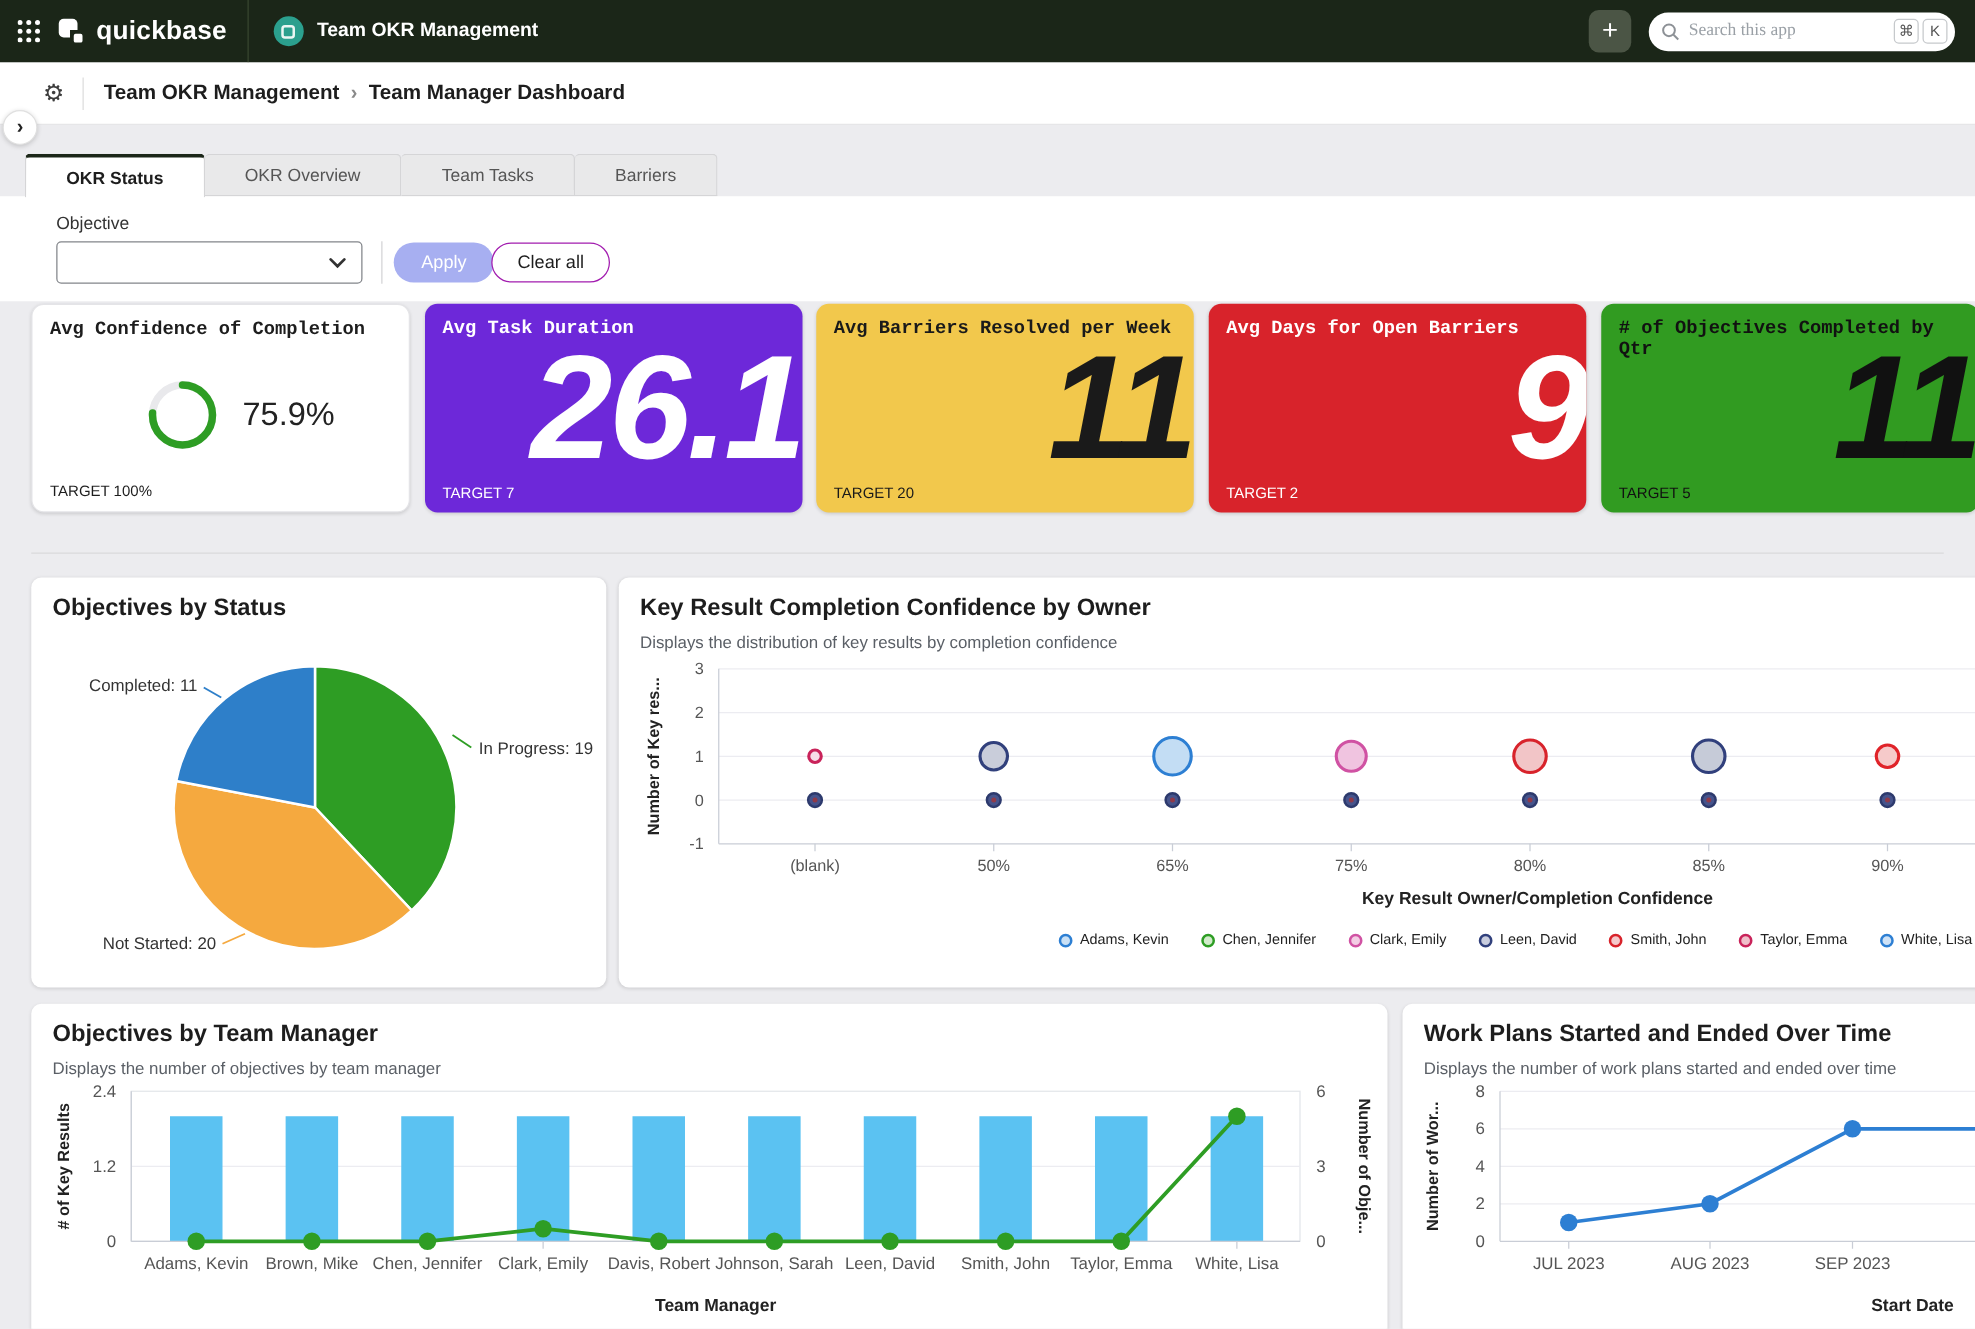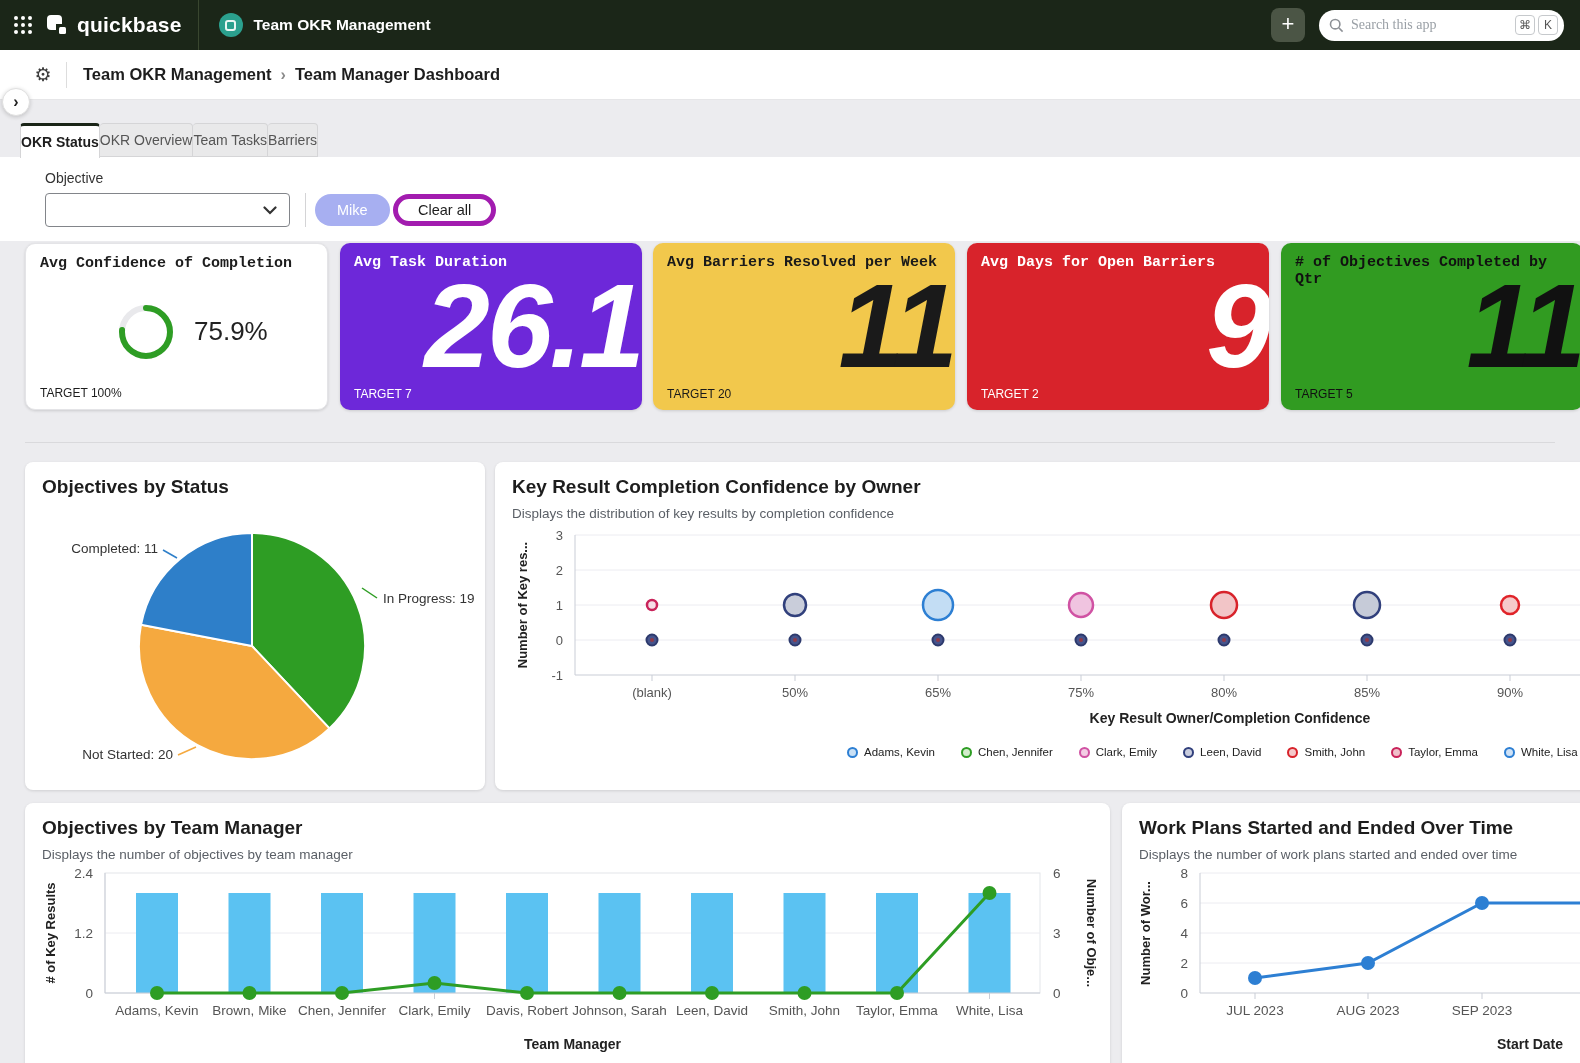--- a/index.html
+++ b/index.html
@@ -39,36 +39,36 @@
   .crumb { font-size:16.5px; font-weight:bold; color:#1d1d1d; cursor:pointer; }
   .crumb-sep { font-size:16px; color:#8a8a8a; margin:0 9px; font-weight:bold; }
   .side-btn { position:absolute; left:2px; top:88px; width:28px; height:28px; border-radius:50%;
               background:#fff; border:1px solid #e0e0e0; box-shadow:0 1px 4px rgba(0,0,0,.18);
               z-index:40; text-align:center; line-height:25px; font-size:16px; font-weight:bold;
               color:#222; cursor:pointer; }
 
   
   .filter-strip { position:absolute; left:0; top:157px; width:1580px; height:84px; background:#fff; }
   .tabs { position:absolute; left:20px; top:123px; display:flex; z-index:5; }
-  .tab { height:34px; padding:0 0; display:flex; align-items:center; font-size:14px; color:#555;
+  .tab { height:34px; padding:0 32px; display:flex; align-items:center; font-size:14px; color:#555;
          background:#e9e9ea; border:1px solid #d5d5d7; border-left-width:0; cursor:pointer;
          border-radius:4px 4px 0 0; }
   .tab:first-child { border-left-width:1px; }
   .tab.active { background:#fff; border-top:3px solid #1b2618; border-bottom:none; height:35px;
                 font-weight:bold; color:#1d1d1d; }
   .flt-label { position:absolute; left:45px; top:170px; font-size:14px; color:#333; }
   .flt-select { position:absolute; left:45px; top:193px; width:245px; height:34px; background:#fff;
                 border:1px solid #82858a; border-radius:4px; cursor:pointer; display:flex;
                 align-items:center; justify-content:flex-end; padding-right:12px; }
   .flt-div { position:absolute; left:305px; top:193px; width:1px; height:34px; background:#d4d4d6; }
   .btn-apply { position:absolute; left:315px; top:194px; height:32px; padding:0 22px; border:none;
                border-radius:16px; background:#a7aff1; color:#fff; font-size:14.5px; cursor:pointer;
                font-family:"Liberation Sans",sans-serif; }
   .btn-clear { position:absolute; left:393px; top:194px; height:32px; padding:0 20px;
-               border:5px solid #a21caf; border-radius:16px; background:#fff; color:#1d1d1d;
+               border:1px solid #a21caf; border-radius:16px; background:#fff; color:#1d1d1d;
                font-size:14.5px; cursor:pointer; font-family:"Liberation Sans",sans-serif; }
 
   
   .kpi { position:absolute; top:243px; height:167px; border-radius:10px;
          box-shadow:0 1px 3px rgba(0,0,0,.14); cursor:pointer; overflow:hidden; }
   .kpi-title { position:absolute; left:14px; top:11px; font-size:15px; font-weight:bold;font-family:Liberation Mono, monospace; }
   .kpi-big { position:absolute; left:0; right:0; top:14px; text-align:right; font-size:118px;
              font-weight:bold; line-height:1.18; letter-spacing:-3px;font-style:italic; }
   .kpi-target { position:absolute; left:14px; bottom:9px; font-size:12px; font-weight:normal; }
   .gauge-val { position:absolute; left:168px; top:72px; font-size:26px; color:#222; }
@@ -153,21 +153,21 @@
   <div class="tab">Team Tasks</div>
   <div class="tab">Barriers</div>
 </div>
 <div class="flt-label">Objective</div>
 <div class="flt-select">
   <svg width="14" height="9" viewBox="0 0 14 9">
     <polyline points="1.5,1.5 7,7 12.5,1.5" fill="none" stroke="#333" stroke-width="2.2" stroke-linecap="round"></polyline>
   </svg>
 </div>
 <div class="flt-div"></div>
-<button class="btn-apply">Mike</button>
+<button class="btn-apply">Apply</button>
 <button class="btn-clear">Clear all</button>
 
 <div class="kpi" id="kpi0" style="left: 25px; width: 303px; background: rgb(255, 255, 255); border: 1px solid rgb(228, 228, 231); color: rgb(29, 29, 29);">
   <div class="kpi-title">Avg Confidence of Completion</div>
   <svg class="abs" style="left:88px; top:56px;" width="64" height="64" viewBox="0 0 64 64">
     <circle cx="32" cy="32" r="24" fill="none" stroke="#e9e9ec" stroke-width="6"></circle>
     <circle id="gauge-arc" cx="32" cy="32" r="24" fill="none" stroke="#2e9d24" stroke-width="6" stroke-linecap="round" transform="rotate(-90 32 32)" stroke-dasharray="114.45450355558334 150.79644737231007"></circle>
   </svg>
   <div class="gauge-val">75.9%</div>
   <div class="kpi-target">TARGET 100%</div>

